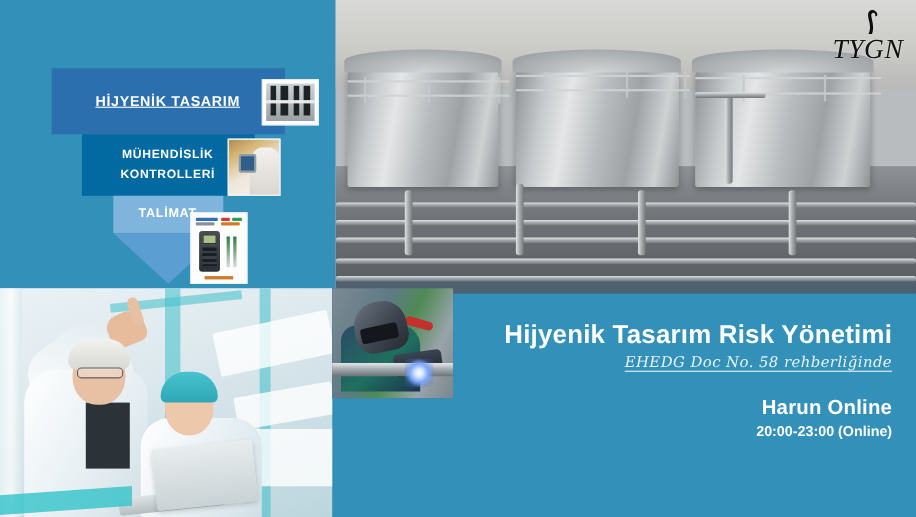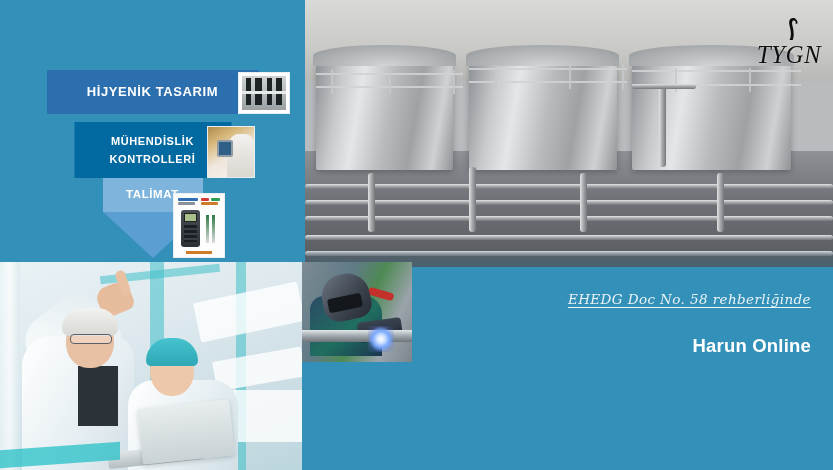--- a/index.html
+++ b/index.html
@@ -49,41 +49,41 @@
   }
   .pipe-v {
     position:absolute; width:7px; border-radius:3px;
     background:linear-gradient(90deg,#e2e4e5,#a9acae 45%,#75787b);
   }
   .bluehaze{ position:absolute; left:0; bottom:0; width:100%; height:8%;
     background:linear-gradient(rgba(60,120,150,0),rgba(50,110,145,.45)); }
 
   
   .logo {
-    position:absolute; right:8px; top:15px; width:72px; height:52px;
+    position:absolute; right:8px; top:6px; width:72px; height:52px;
     display:flex; align-items:flex-end; justify-content:center;
   }
   .logo-text {
     font-family:"Liberation Serif", serif;
     font-style:italic; font-weight:400;
     font-size:25px; letter-spacing:.5px; color:#101010; line-height:1;
     text-shadow:0 0 2px rgba(255,255,255,.55);
   }
   .logo-bird { position:absolute; left:30px; top:2px; width:20px; height:24px; }
 
   
   .pyramid { position:absolute; left:0; top:0; width:305px; height:262px; }
   .band {
     position:absolute; left:50%; transform:translateX(-50%);
     display:flex; align-items:center; justify-content:center;
     color:#ffffff; font-weight:700; text-align:center;
     letter-spacing:.6px; line-height:1.18;
   }
   .b1 { top:18px;  width:268px; height:52px; background:#2e5f9e; font-size:13.5px; }
-  .b2 { top:70px;  width:212px; height:44px; background:#2c6fae; font-size:13px; }
+  .b2 { top:62px;  width:212px; height:60px; background:#2c6fae; font-size:13px;text-decoration:underline; }
   .b3 { top:122px; width:157px; height:56px; background:#0369a1; font-size:11px;
         flex-direction:column; gap:5px; }
   .b4 { top:178px; width:100px; height:34px; background:#7fb4dd; font-size:11.5px; }
   .tip {
     position:absolute; top:212px; left:50%; transform:translateX(-50%);
     width:0; height:0; border-left:50px solid transparent;
     border-right:50px solid transparent; border-top:46px solid #5b9ed2;
   }
 
   
@@ -195,21 +195,21 @@
   }
   .main-title {
     color:#ffffff; font-size:23.5px; font-weight:700; letter-spacing:.2px;
     line-height:1.15; margin-bottom:4px;
   }
   .sub-title {
     color:#eaf4f9; font-size:13.5px; font-style:italic; font-weight:400;
     font-family:"DejaVu Serif", serif;
     letter-spacing:.4px;
     text-decoration:underline; text-underline-offset:3px;
-    margin-bottom:28px;
+    margin-bottom:21px;
   }
   .speaker { color:#ffffff; font-size:18.5px; font-weight:700; letter-spacing:.2px;
     margin-bottom:3px; }
   .dates   { color:#ffffff; font-size:13px; font-weight:700; margin-bottom:2px; }
   .hours   { color:#ffffff; font-size:13px; font-weight:700; }
 </style>
 </head>
 <body>
 
 <div class="stage">
@@ -340,17 +340,19 @@
     <div class="weld-red"></div>
     <div class="weld-body"></div>
     <div class="weld-helmet"></div>
     <div class="weld-visor"></div>
     <div class="weld-torch"></div>
     <div class="weld-pipe"></div>
     <div class="weld-arc"></div>
   </div>
 
   <div class="title-panel">
+    <div class="main-title">Hijyenik Tasarım Risk Yönetimi</div>
     <div class="sub-title">EHEDG Doc No. 58 rehberliğinde</div>
     <div class="speaker">Harun Online</div>
+    <div class="hours">20:00-23:00 (Online)</div>
   </div>
 
 </div>
 
 </body></html>

